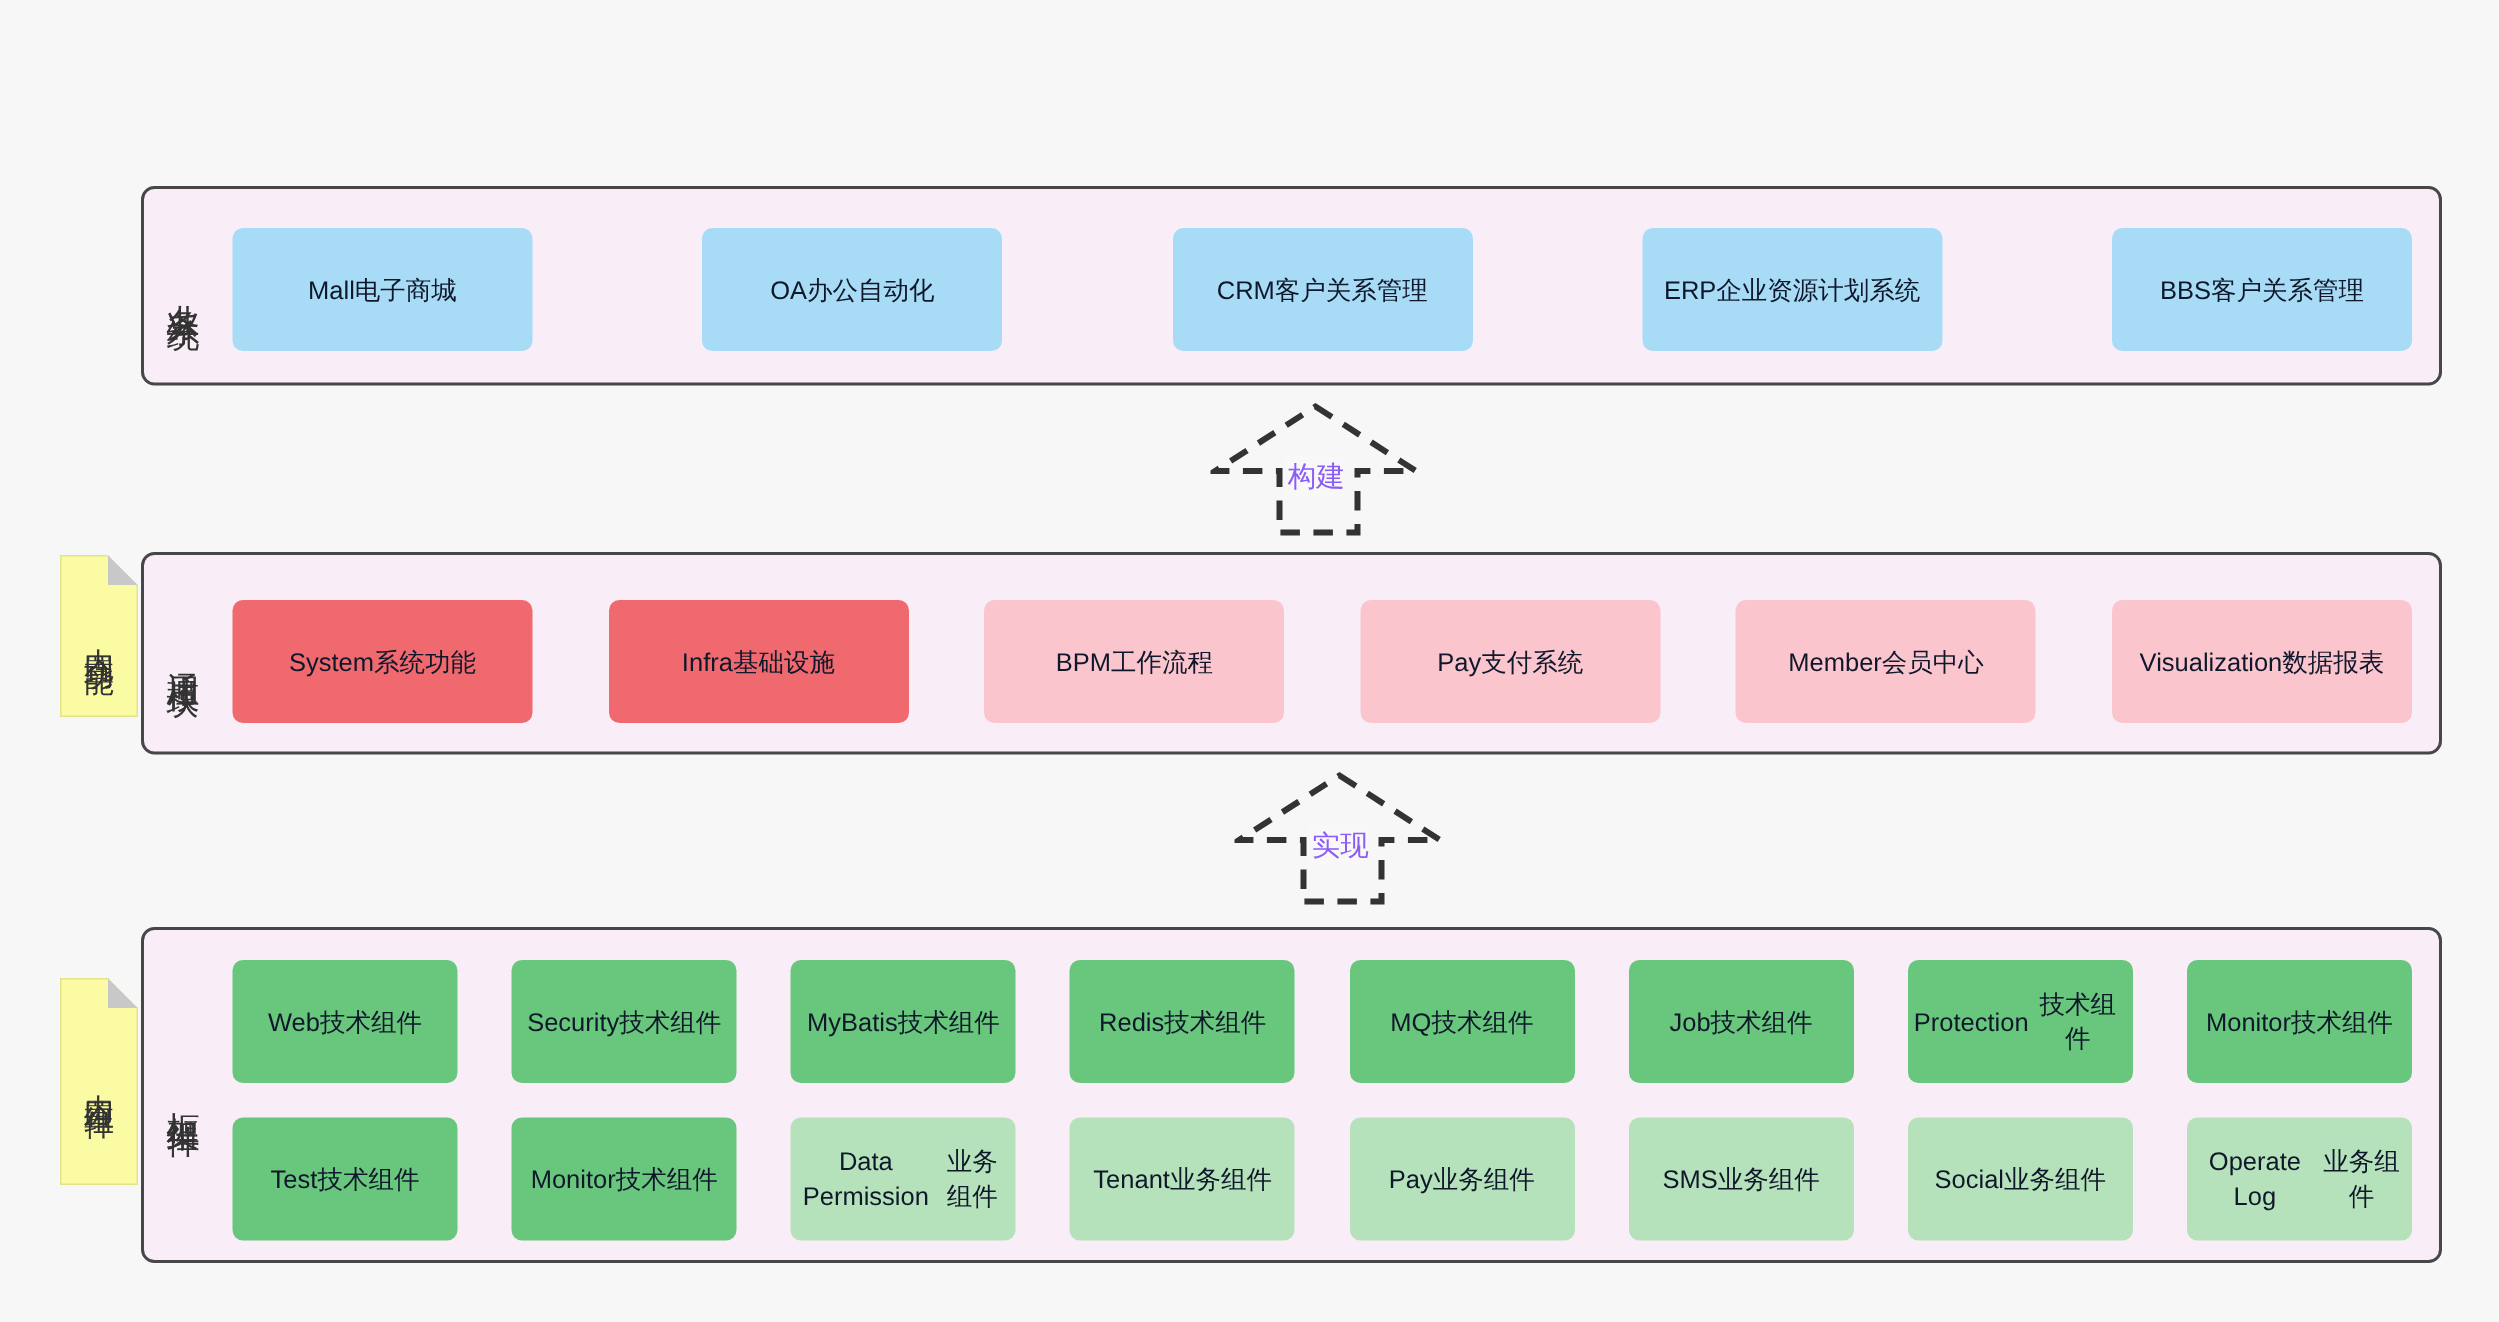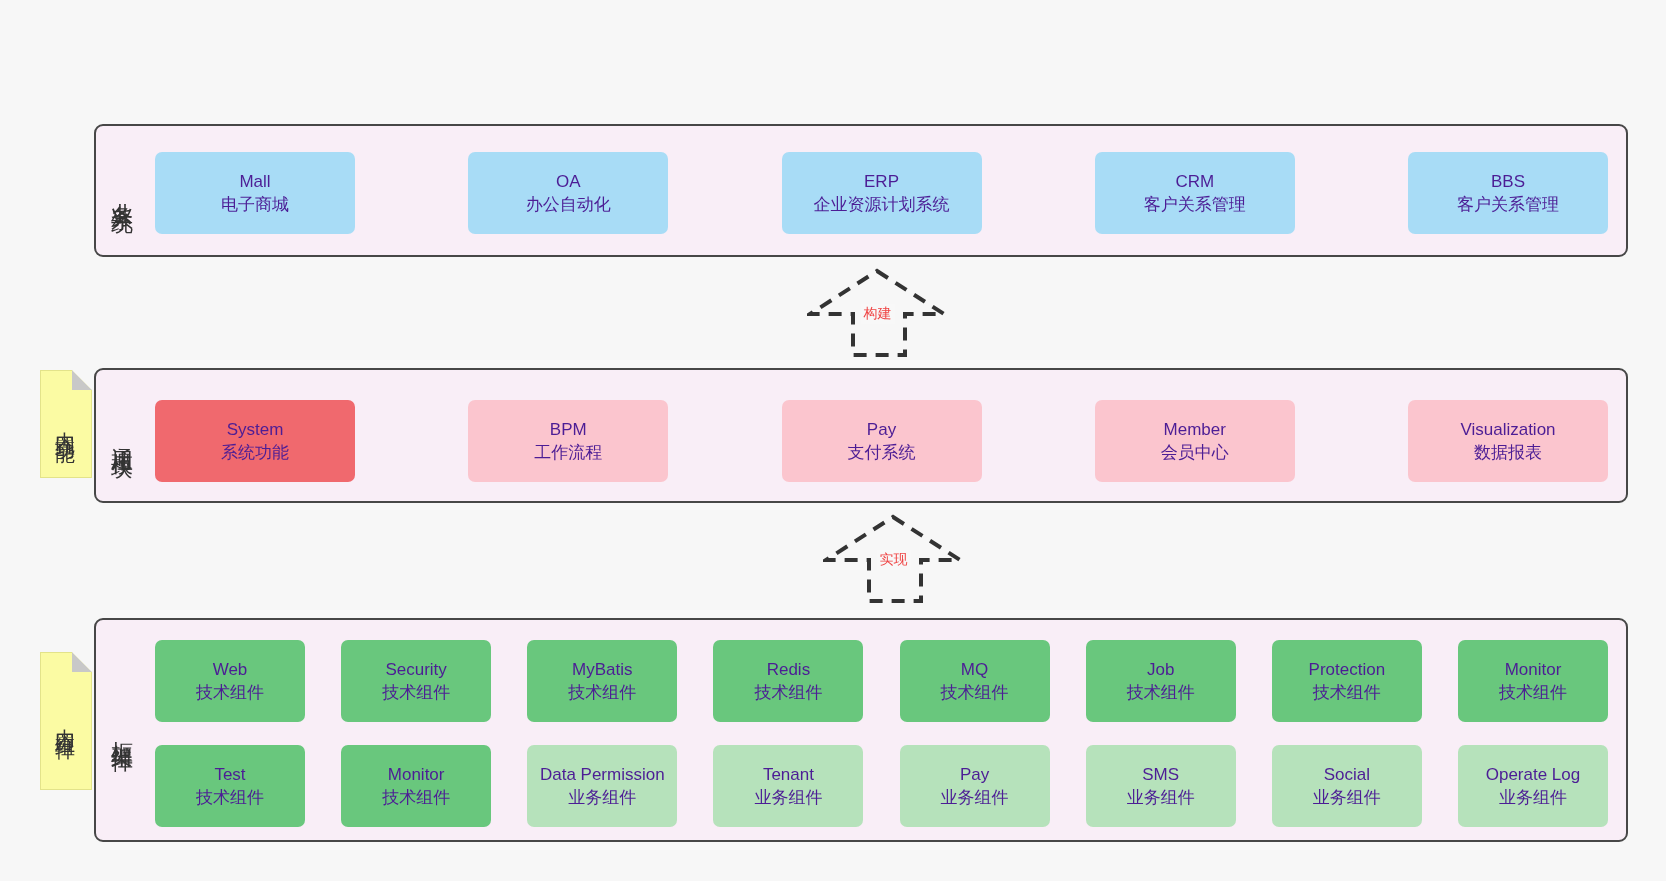--- a/index.html
+++ b/index.html
@@ -24,22 +24,22 @@
   .box-row{
     position:absolute;left:59px;right:18px;
     display:flex;justify-content:space-between;
   }
   #panel-business .box-row{top:26px;}
   #panel-modules .box-row{top:30px;}
   #panel-components .box-row.r1{top:20px;}
   #panel-components .box-row.r2{top:125px;}
   .box{
     height:82px;border-radius:7px;
-    display:flex;flex-direction:column;justify-content:center;align-items:center;
-    text-align:center;font-size:17px;line-height:23px;color:#4c1d95;
+    display:flex;flex-direction:row;justify-content:center;align-items:center;
+    text-align:center;font-size:17px;line-height:23px;color:#0f172a;
     padding:0 4px;box-sizing:border-box;
   }
   .w200{width:200px;}
   .w150{width:150px;}
   .blue{background:#a8dcf6;}
   .red{background:#f0696e;}
   .pink{background:#fbc5ce;}
   .green{background:#69c77d;align-items:center;}
   .green-light{background:#b6e2bb;}
   .note{
@@ -53,45 +53,45 @@
     writing-mode:vertical-rl;text-orientation:upright;
     font-size:20px;letter-spacing:4px;color:#333;white-space:nowrap;
   }
   .note-fold{position:absolute;top:-1px;right:-1px;display:block;}
   .arrow{position:absolute;width:141px;height:90px;}
   #arrow-build{left:807px;top:268px;}
   #arrow-implement{left:823px;top:514px;}
   .arrow svg{position:absolute;left:0;top:0;}
   .arrow-label{
     position:absolute;left:50%;top:36px;transform:translateX(-50%);
-    background:#f8f8f8;padding:1px 3px;font-size:14px;color:#ef4444;
+    background:#f8f8f8;padding:1px 3px;font-size:19px;color:#8b5cf6;
     white-space:nowrap;
   }
 </style>
 </head>
 <body>
 
 <div class="panel" id="panel-business">
   <div class="panel-label">业务系统</div>
   <div class="box-row">
     <div class="box blue w200">
       <div>Mall</div>
       <div>电子商城</div>
     </div>
     <div class="box blue w200">
       <div>OA</div>
       <div>办公自动化</div>
     </div>
     <div class="box blue w200">
+      <div>CRM</div>
+      <div>客户关系管理</div>
+    </div>
+    <div class="box blue w200">
       <div>ERP</div>
       <div>企业资源计划系统</div>
-    </div>
-    <div class="box blue w200">
-      <div>CRM</div>
-      <div>客户关系管理</div>
     </div>
     <div class="box blue w200">
       <div>BBS</div>
       <div>客户关系管理</div>
     </div>
   </div>
 </div>
 
 <div class="arrow" id="arrow-build">
   <svg width="141" height="90" viewBox="0 0 141 90">
@@ -108,20 +108,24 @@
   <span class="note-label">内置功能</span>
 </div>
 
 <div class="panel" id="panel-modules">
   <div class="panel-label">通用模块</div>
   <div class="box-row">
     <div class="box red w200">
       <div>System</div>
       <div>系统功能</div>
     </div>
+    <div class="box red w200">
+      <div>Infra</div>
+      <div>基础设施</div>
+    </div>
     <div class="box pink w200">
       <div>BPM</div>
       <div>工作流程</div>
     </div>
     <div class="box pink w200">
       <div>Pay</div>
       <div>支付系统</div>
     </div>
     <div class="box pink w200">
       <div>Member</div>

